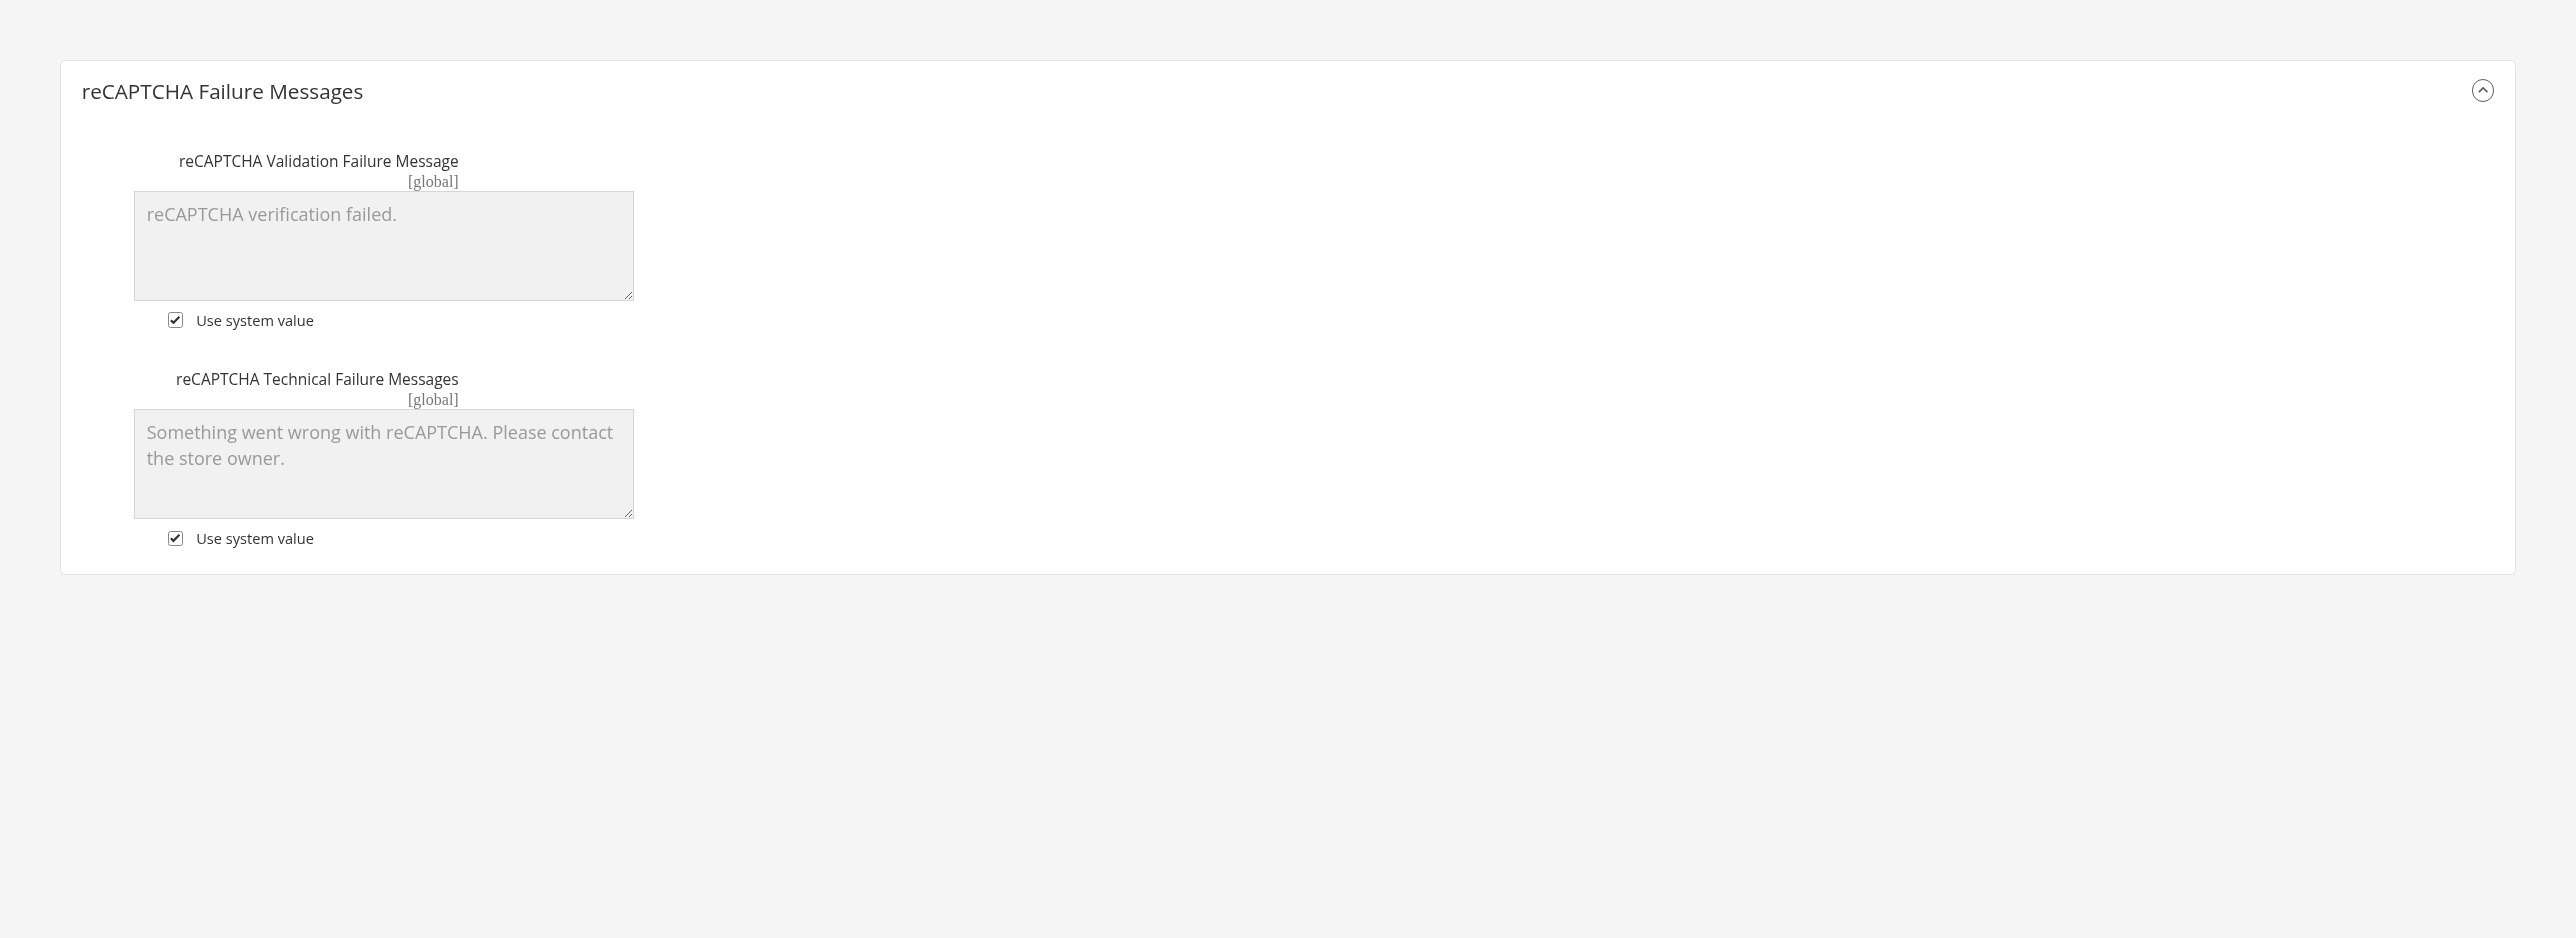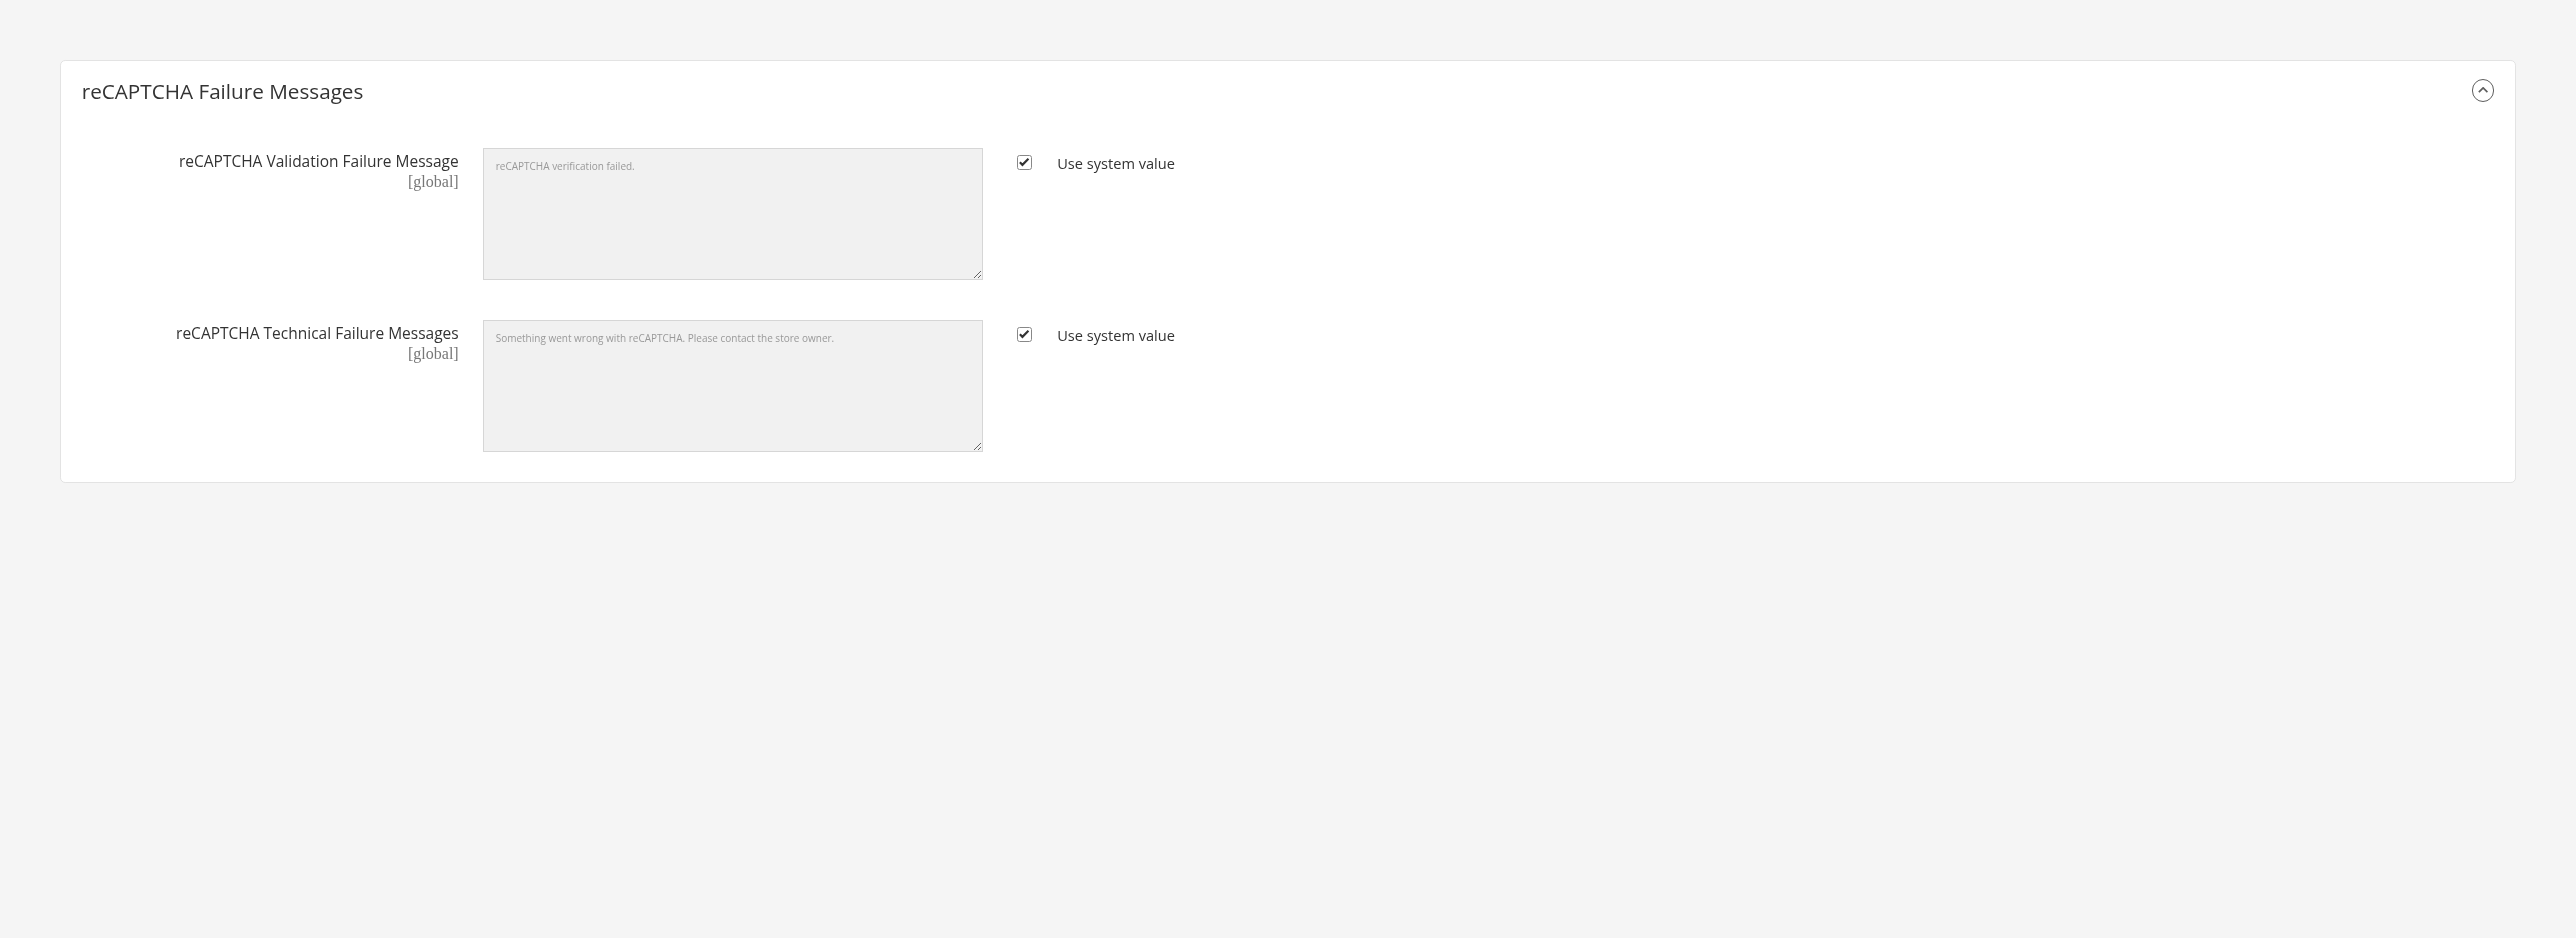--- a/index.html
+++ b/index.html
@@ -47,20 +47,21 @@
       height: 6.9px;
       stroke: #5e5e5e;
       stroke-width: 2;
       fill: none;
     }
     .form-row {
       display: flex;
       align-items: flex-start;
       margin-bottom: 36px;
       padding-left: 52px;
+      flex-direction: column;
     }
     .form-row:last-child {
       margin-bottom: 0;
     }
     .label-col {
       width: 349px;
       text-align: right;
       padding-right: 24px;
       padding-top: 3.4px;
       flex-shrink: 0;
@@ -76,39 +77,39 @@
       display: block;
       margin-top: 1.7px;
       font-family: Liberation Serif, serif;
     }
     .input-col {
       width: 500px;
       flex-shrink: 0;
     }
     .textarea-field {
       width: 100%;
-      height: 132px;
+      height: 110px;
       background: #f1f1f1;
       border: 0.9px solid #d6d6d6;
       padding: 10.3px 12px;
-      font-size: 10px;
+      font-size: 18px;
       color: #999999;
       font-family: inherit;
       resize: both;
       line-height: 1.4;
     }
     .textarea-field:disabled {
       color: #999999;
     }
     .check-col {
       padding-left: 34px;
       padding-top: 5.2px;
       display: flex;
       align-items: center;
-      gap: 25px;
+      gap: 13px;
     }
     .checkbox-wrap {
       width: 15.5px;
       height: 15.5px;
       border: 1.3px solid #888888;
       border-radius: 2.6px;
       display: flex;
       align-items: center;
       justify-content: center;
       cursor: pointer;

